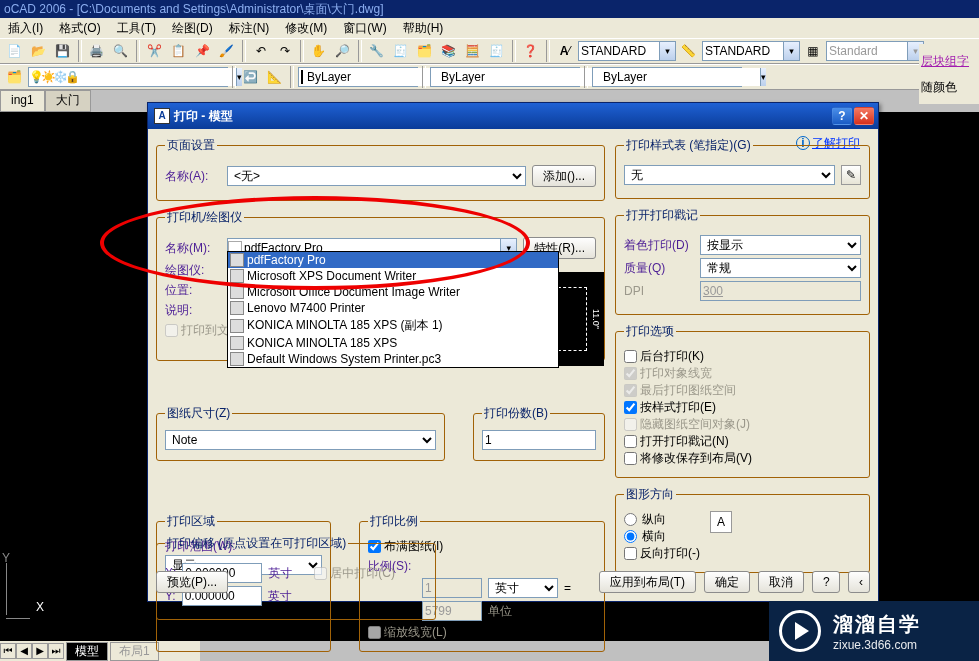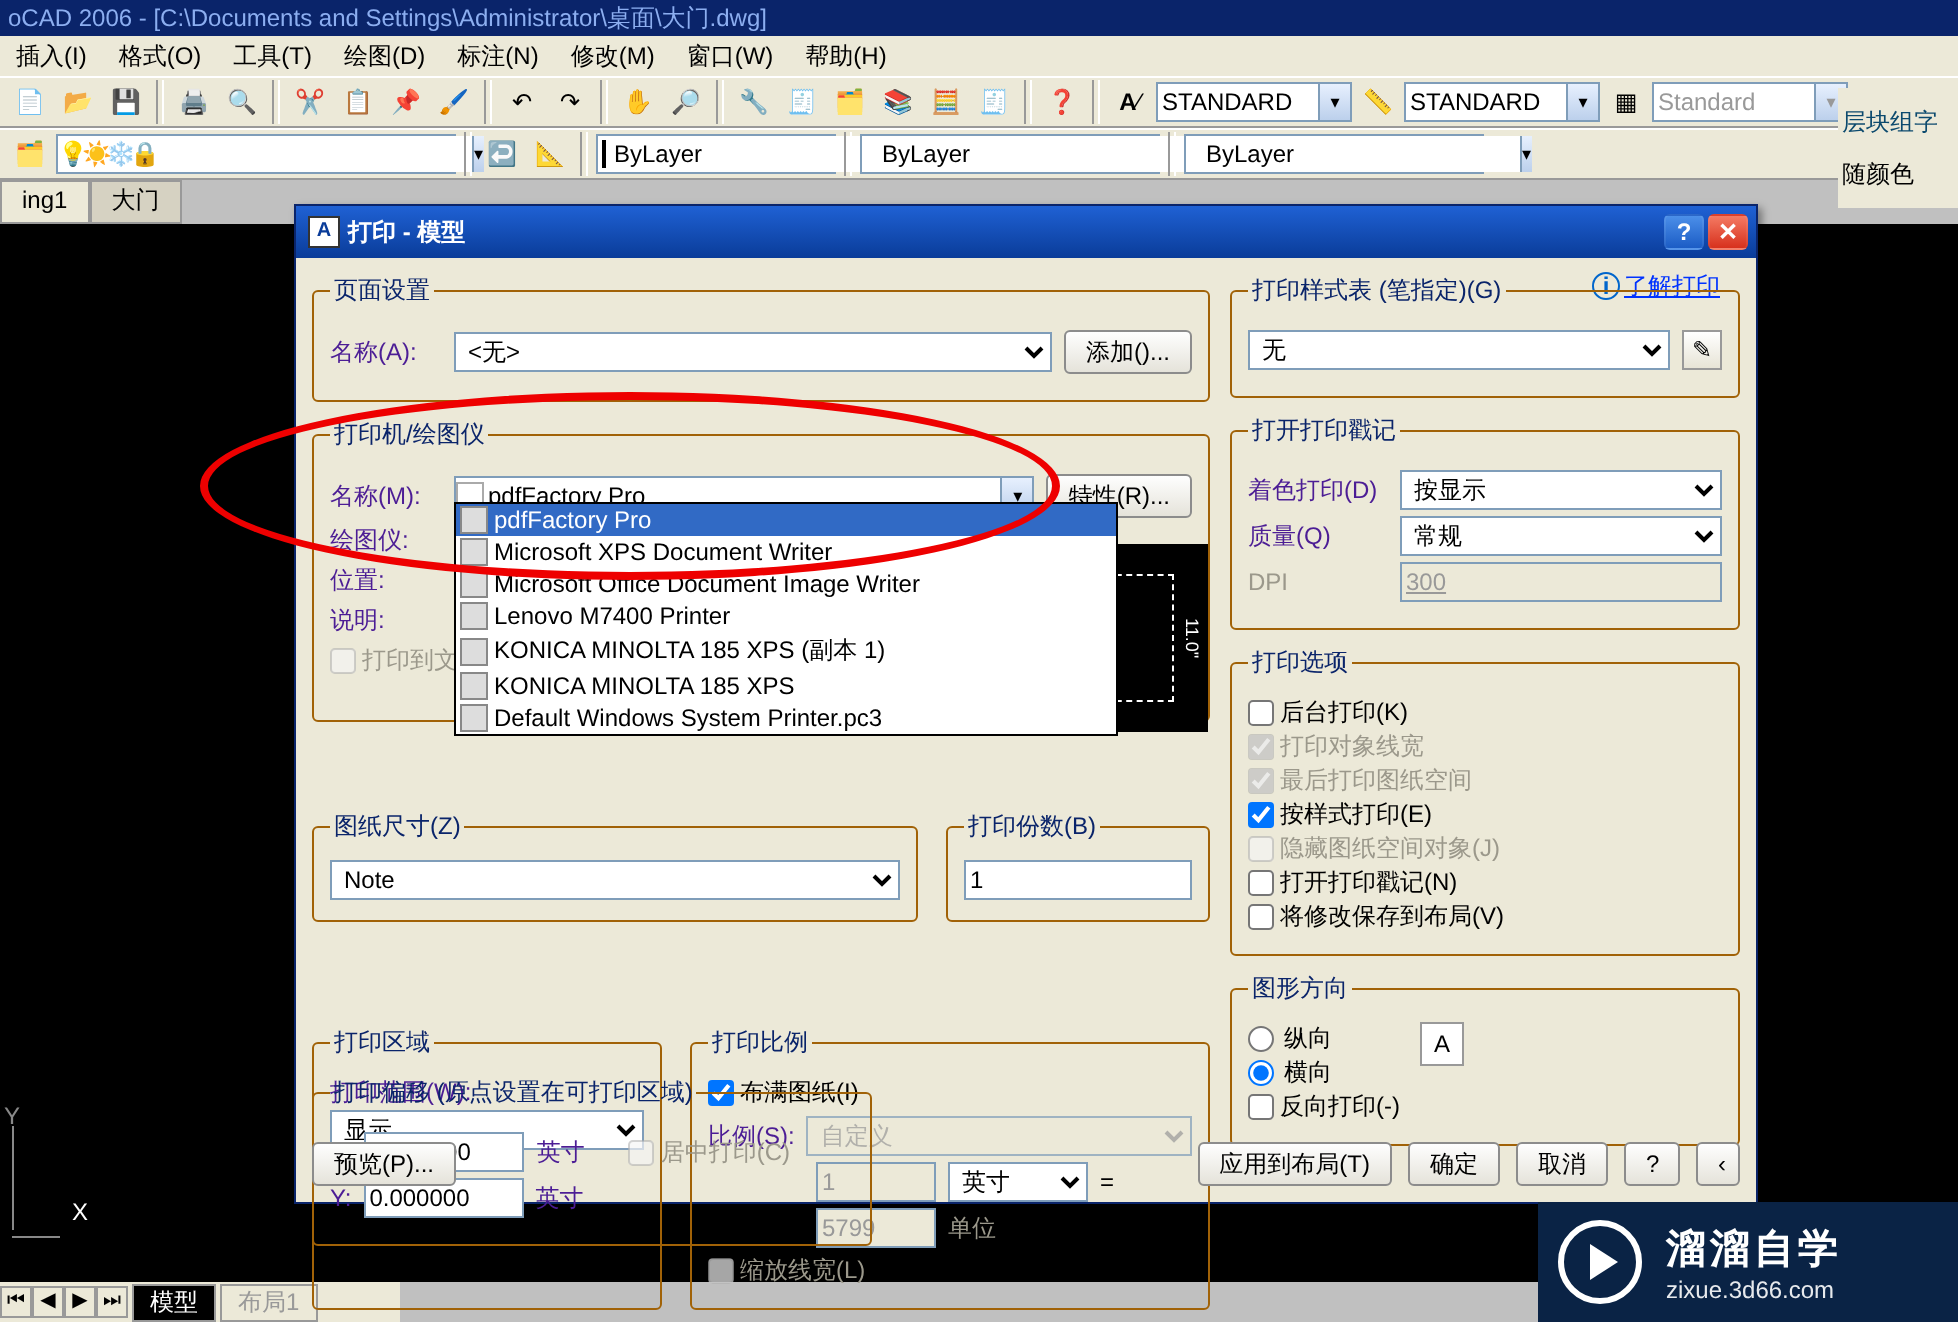--- a/index.html
+++ b/index.html
@@ -10,21 +10,21 @@
 
   .toolrow { background:#ece9d8; height:26px; border-top:1px solid #fff; border-bottom:1px solid #999; display:flex; align-items:center; gap:2px; padding:0 4px; overflow:hidden;}
   .tb-btn { width:22px; height:22px; display:flex; align-items:center;justify-content:center; border:1px solid transparent;}
   .sep { width:4px; height:22px; border-left:1px solid #999; border-right:1px solid #fff; margin:0 2px;}
   .combo { display:flex; align-items:center; height:20px; background:#fff; border:1px solid #7f9db9;}
   .combo.dis{color:#999;}
   .combo input{border:0;outline:0;font-size:12px;padding:0 2px;height:18px;}
   .combo .arr{width:16px;height:18px;display:flex;align-items:center;justify-content:center;background:linear-gradient(#e7f0fe,#bcd0ec);border-left:1px solid #7f9db9;}
 
   .side { position:absolute; right:0; top:44px; width:60px; background:#ece9d8; text-align:left; padding:4px 2px; line-height:26px; font-size:13px;}
-  .side .g{color:#0c4a6e;}
+  .side .g{color:#a21caf;text-decoration:underline;}
 
   .modeltabs{position:absolute;left:0;top:90px;height:22px;display:flex;background:#ece9d8;}
   .modeltabs div{padding:0 10px;border:1px solid #999;background:#ece9d8;line-height:18px;}
   .modeltabs .active{background:#d6d2c2;}
 
   
   .drawingarea{position:absolute;left:0;top:112px;right:0;bottom:20px;background:#000;}
   .coord{position:absolute;left:36px;bottom:26px;color:#fff;font-family:"Courier New",monospace;font-size:14px;}
   .coord::before{content:"";position:absolute;left:-30px;bottom:-4px;width:24px;height:1px;background:#888;}
   .coord .y{position:absolute;left:-30px;bottom:0;top:-36px;width:1px;background:#888;}
@@ -48,21 +48,21 @@
   .dlg-body{position:relative;padding:8px;display:flex;gap:10px;}
   .col-left{width:480px;position:relative;}
   .col-right{flex:1;}
   fieldset{border:1px solid #a16207;border-radius:3px;padding:8px 8px 10px 8px;margin-bottom:8px;}
   legend{color:#0a246a;padding:0 2px;}
   .row{display:flex;align-items:center;gap:6px;margin:3px 0;}
   .lbl{color:#4c1d95;}
   select,.txt{border:1px solid #7f9db9;height:20px;background:#fff;padding:0 2px;}
   .txt.ro{background:#ece9d8;color:#999;}
   .btn{height:22px;border:1px solid #8c8c8c;background:linear-gradient(#fefefe,#e5e3da);padding:0 10px;border-radius:3px;}
-  .subrow{display:flex;gap:14px;margin-top:44px;}
+  .subrow{display:flex;gap:28px;margin-top:44px;}
   .chk{display:flex;align-items:center;gap:3px;}
   .chk input{width:13px;height:13px;}
   input[type=radio]{width:13px;height:13px;margin-right:2px;}
   .dlg-link{color:#0033ff;text-decoration:underline;position:absolute;right:18px;top:32px;font-size:12px;}
   .smallico{width:14px;height:14px;display:inline-block;border:1px solid #aaa;background:#fff;}
 
   
   .printer-list{position:absolute;left:70px;top:25px;width:332px;background:#fff;border:1px solid #000;z-index:5;font-family:monospace;font-size:12px;}
   .printer-list .item{display:flex;align-items:center;gap:3px;padding:1px 2px;}
   .printer-list .item .pi{width:14px;height:14px;display:inline-block;background:#ddd;border:1px solid #888;}
@@ -329,21 +329,20 @@
         </fieldset>
 
         <fieldset style="flex:1">
           <legend>打印比例</legend>
           <div class="chk">
               <input type="checkbox" checked="" style="">
               <label>布满图纸(I)</label>
             </div>
           <div class="row">
             <label class="lbl">比例(S):</label>
-            <select class="txt ro" disabled="" style="flex:1"><option>自定义</option></select>
           </div>
           <div class="row">
             <span style="width:48px"></span>
             <input class="txt ro" disabled="" style="width: 60px;" value="1">
             <select class="txt" style="width:70px"><option>英寸</option></select>
             <span>=</span>
           </div>
           <div class="row">
             <span style="width:48px"></span>
             <input class="txt ro" disabled="" style="width: 60px;" value="5799">

